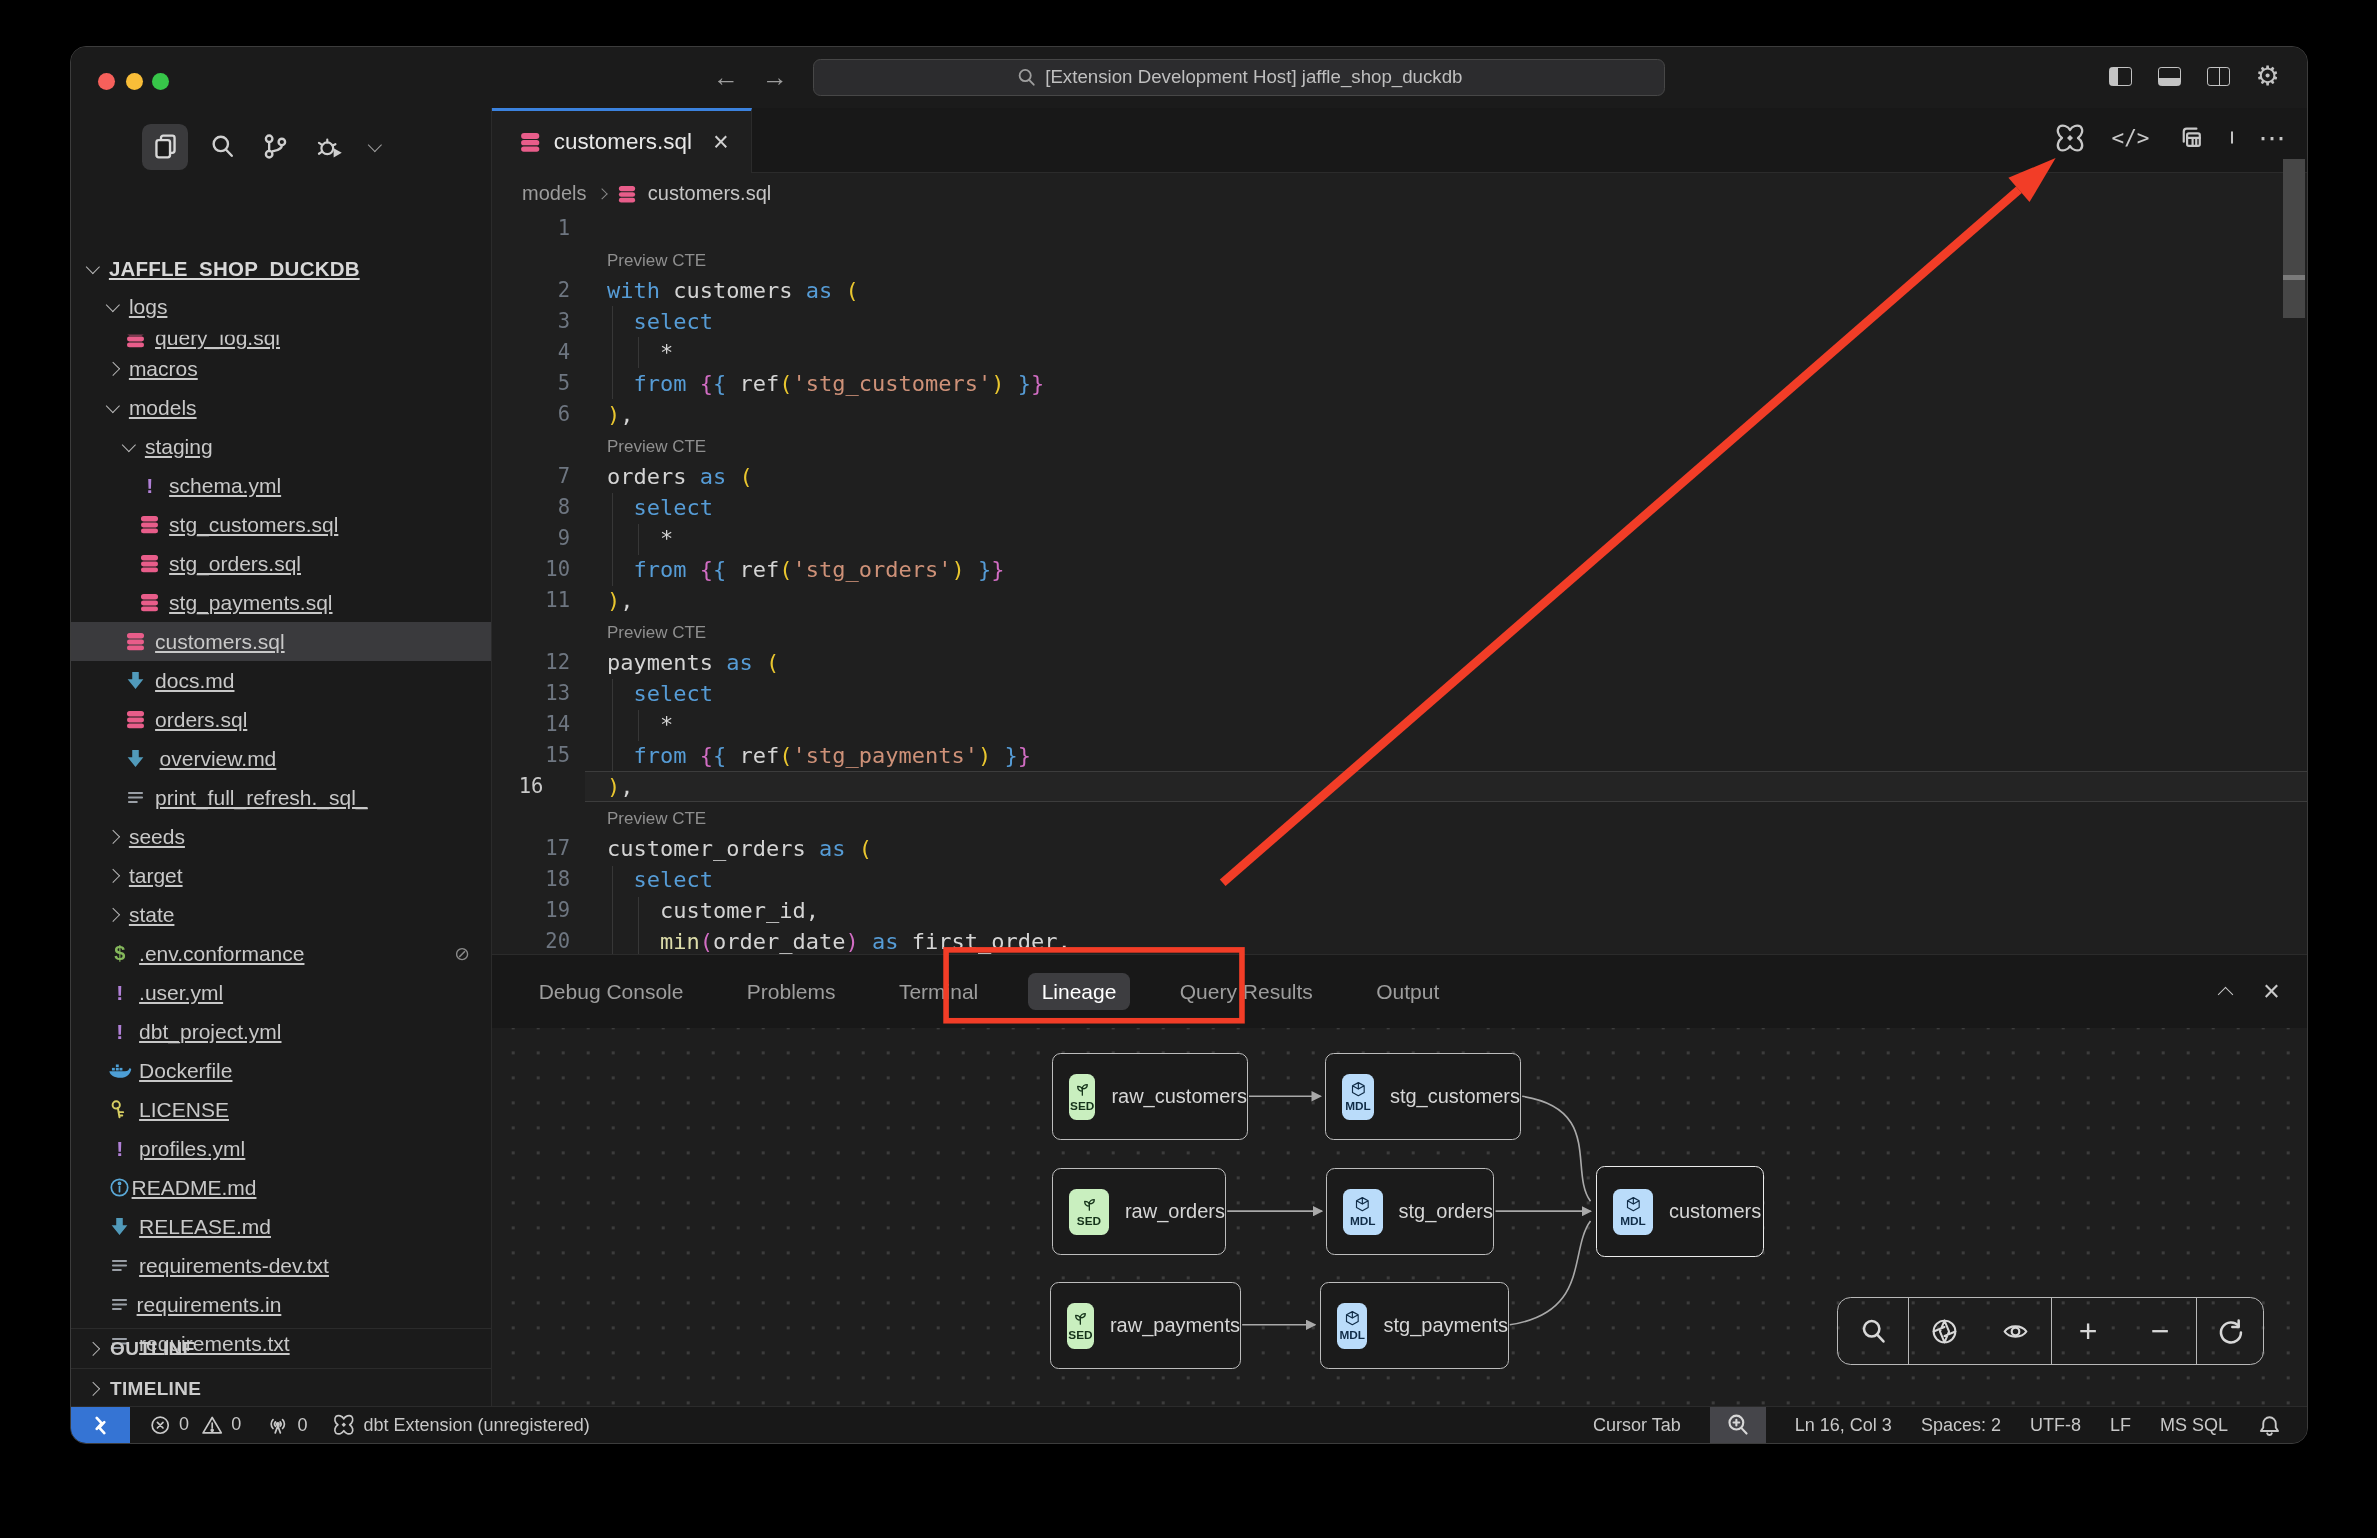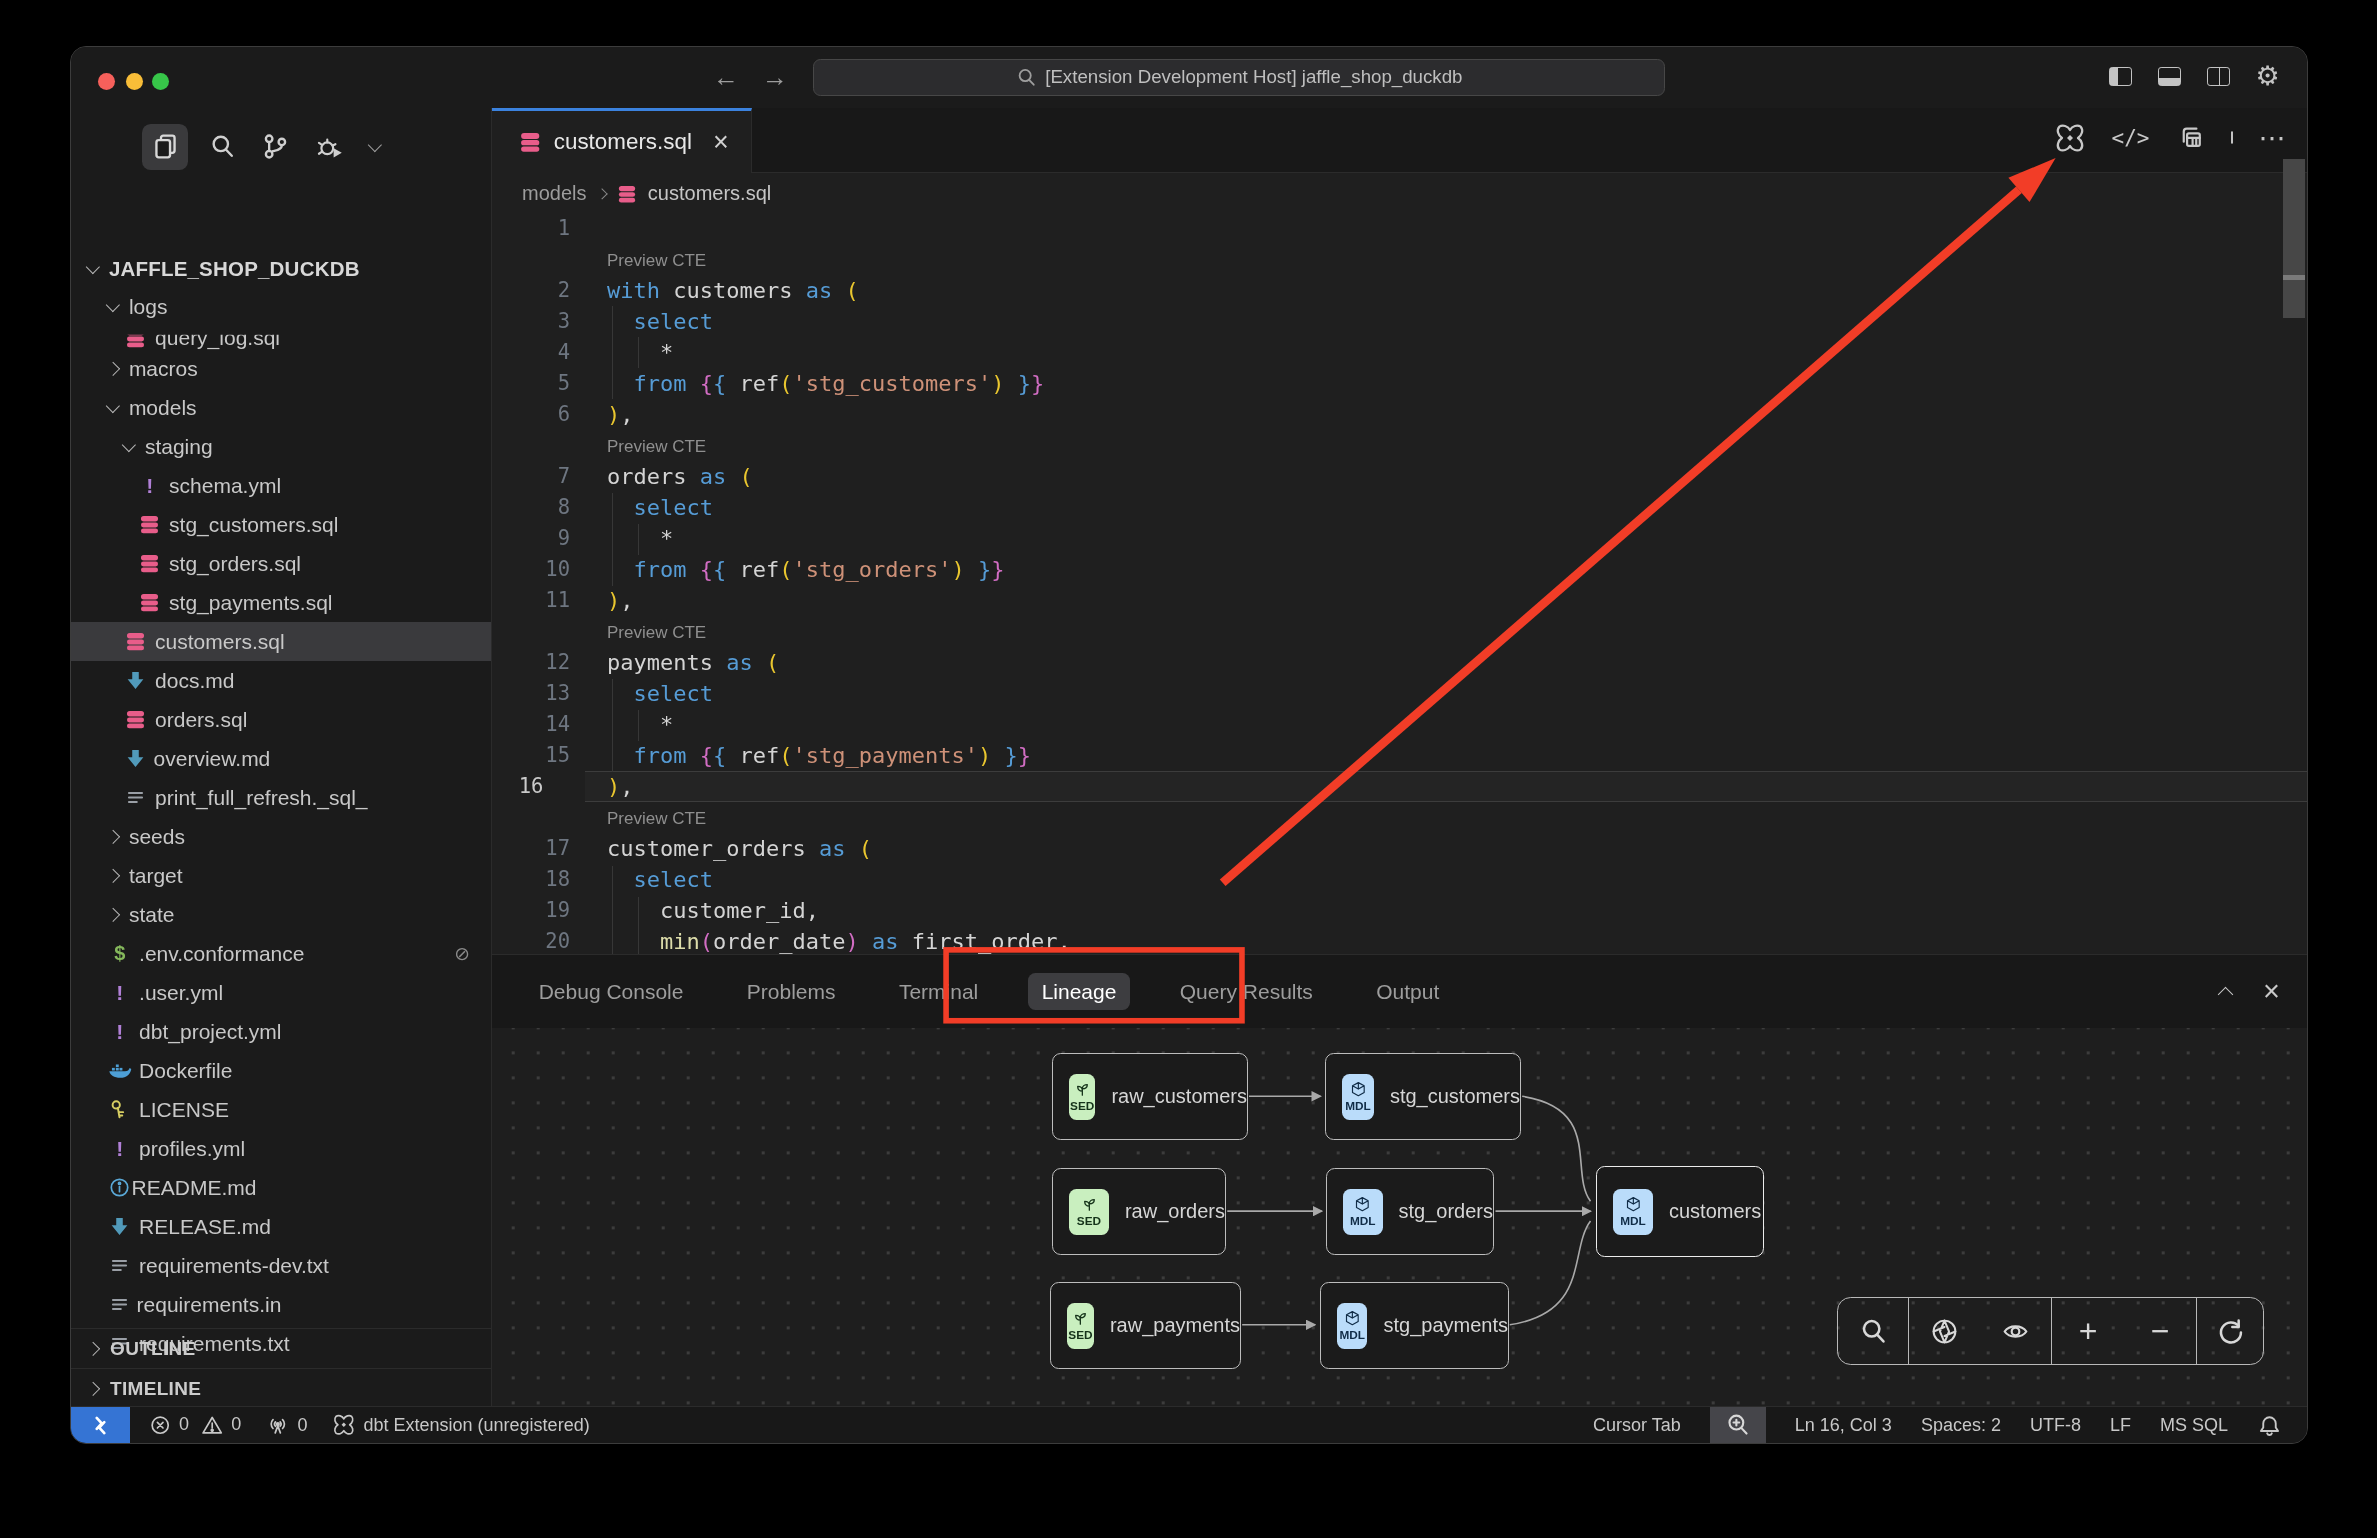--- a/index.html
+++ b/index.html
@@ -21,21 +21,21 @@
   .lay.bfill::before{content:"";position:absolute;left:0;right:0;bottom:0;height:40%;background:#c3c3c3;}
   .lay.rsplit::before{content:"";position:absolute;left:50%;top:0;bottom:0;width:1.9px;background:#c3c3c3;}
   .gear{font-size:27px;color:#c3c3c3;line-height:27px;}
   
   .sidebar{position:absolute;left:0;top:61px;width:421px;height:1299px;background:#1b1b1b;border-right:1.2px solid #2b2b2b;box-sizing:border-box;}
   .activity{position:absolute;left:0;top:7.5px;width:100%;height:62px;display:flex;align-items:center;gap:25px;padding-left:71px;color:#cfcfcf;}
   .act-sel{background:#3a3a3c;border-radius:8.7px;width:46px;height:46px;display:flex;align-items:center;justify-content:center;margin-right:-3.7px;}
   .tree{position:absolute;left:0;top:141px;width:100%;}
   .trow{position:relative;height:39px;display:flex;align-items:center;color:#c8c8c8;font-size:21px;}
   .trow.sel{background:#3a3a3d;}
-  .tlabel{white-space:nowrap;}
+  .tlabel{white-space:nowrap;text-decoration:underline;}
   .chev{display:inline-block;width:8.7px;height:8.7px;border-right:1.9px solid #b6b6b6;border-bottom:1.9px solid #b6b6b6;}
   .chev.down{transform:rotate(45deg);margin-top:-3.7px;}
   .chev.right{transform:rotate(-45deg);}
   .ticon{display:inline-flex;width:23.6px;justify-content:center;align-items:center;font-weight:700;}
   .projhdr{font-weight:700;color:#d8d8d8;font-size:20.5px;letter-spacing:0.2px;}
   .sec{position:absolute;left:0;width:100%;height:40px;border-top:1.2px solid #2b2b2b;display:flex;align-items:center;
        font-weight:700;color:#cccccc;font-size:19px;letter-spacing:0.3px;box-sizing:border-box;}
   
   .main{position:absolute;left:421px;top:61px;width:1817px;height:846px;background:#1f1f1f;}
   .tabstrip{position:absolute;left:0;top:0;width:100%;height:65px;background:#181818;border-bottom:1.2px solid #2b2b2b;box-sizing:border-box;}
@@ -264,21 +264,21 @@
             <span class="tlabel" style="margin-left:7.5px">orders.sql</span>
           </div>
           <div class="trow">
             <span style="margin-left:53px;display:inline-flex">
               <span class="ticon">
                 <svg width="21" height="21" viewBox="0 0 32 32" fill="#519aba">
                   <path d="M11 3 h10 v11 h7 L16 29 4 14 h7 z"></path>
                 </svg>
               </span>
             </span>
-            <span class="tlabel" style="margin-left:6px">overview.md</span>
+            <span class="tlabel" style="margin-left:12px">overview.md</span>
           </div>
           <div class="trow">
             <span style="margin-left:53px;display:inline-flex">
               <span class="ticon">
                 <svg width="21" height="21" viewBox="0 0 32 32" fill="none" stroke="#9a9fa6" stroke-width="3" stroke-linecap="round" stroke-linejoin="round">
                   <path d="M6 9h20M6 16h20M6 23h12"></path>
                 </svg>
               </span>
             </span>
             <span class="tlabel" style="margin-left:7.5px">print_full_refresh._sql_</span>

